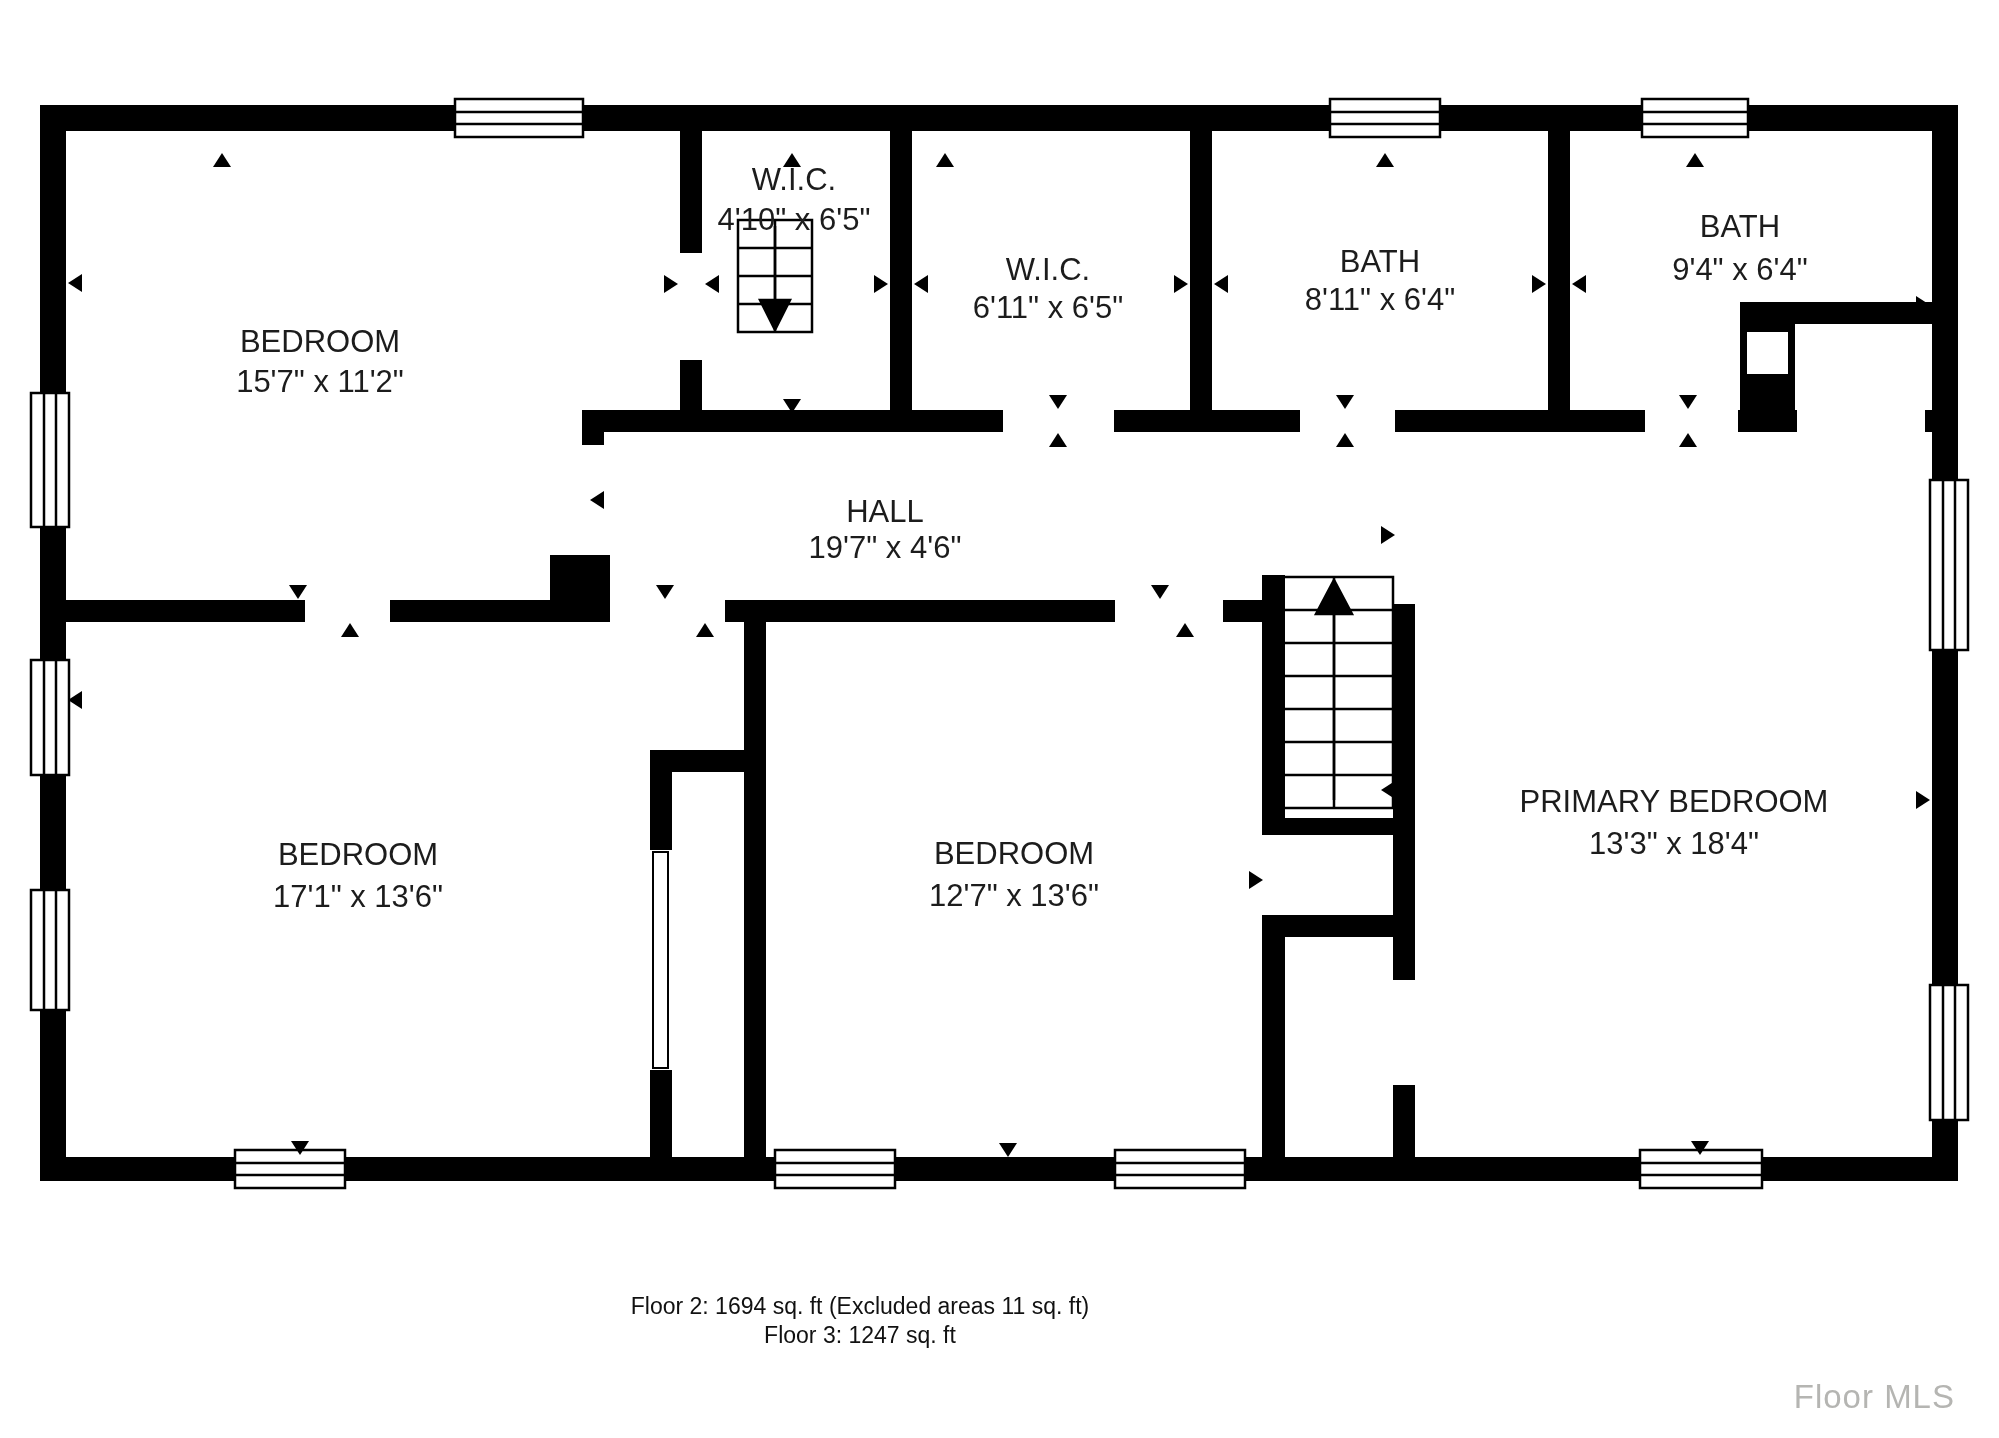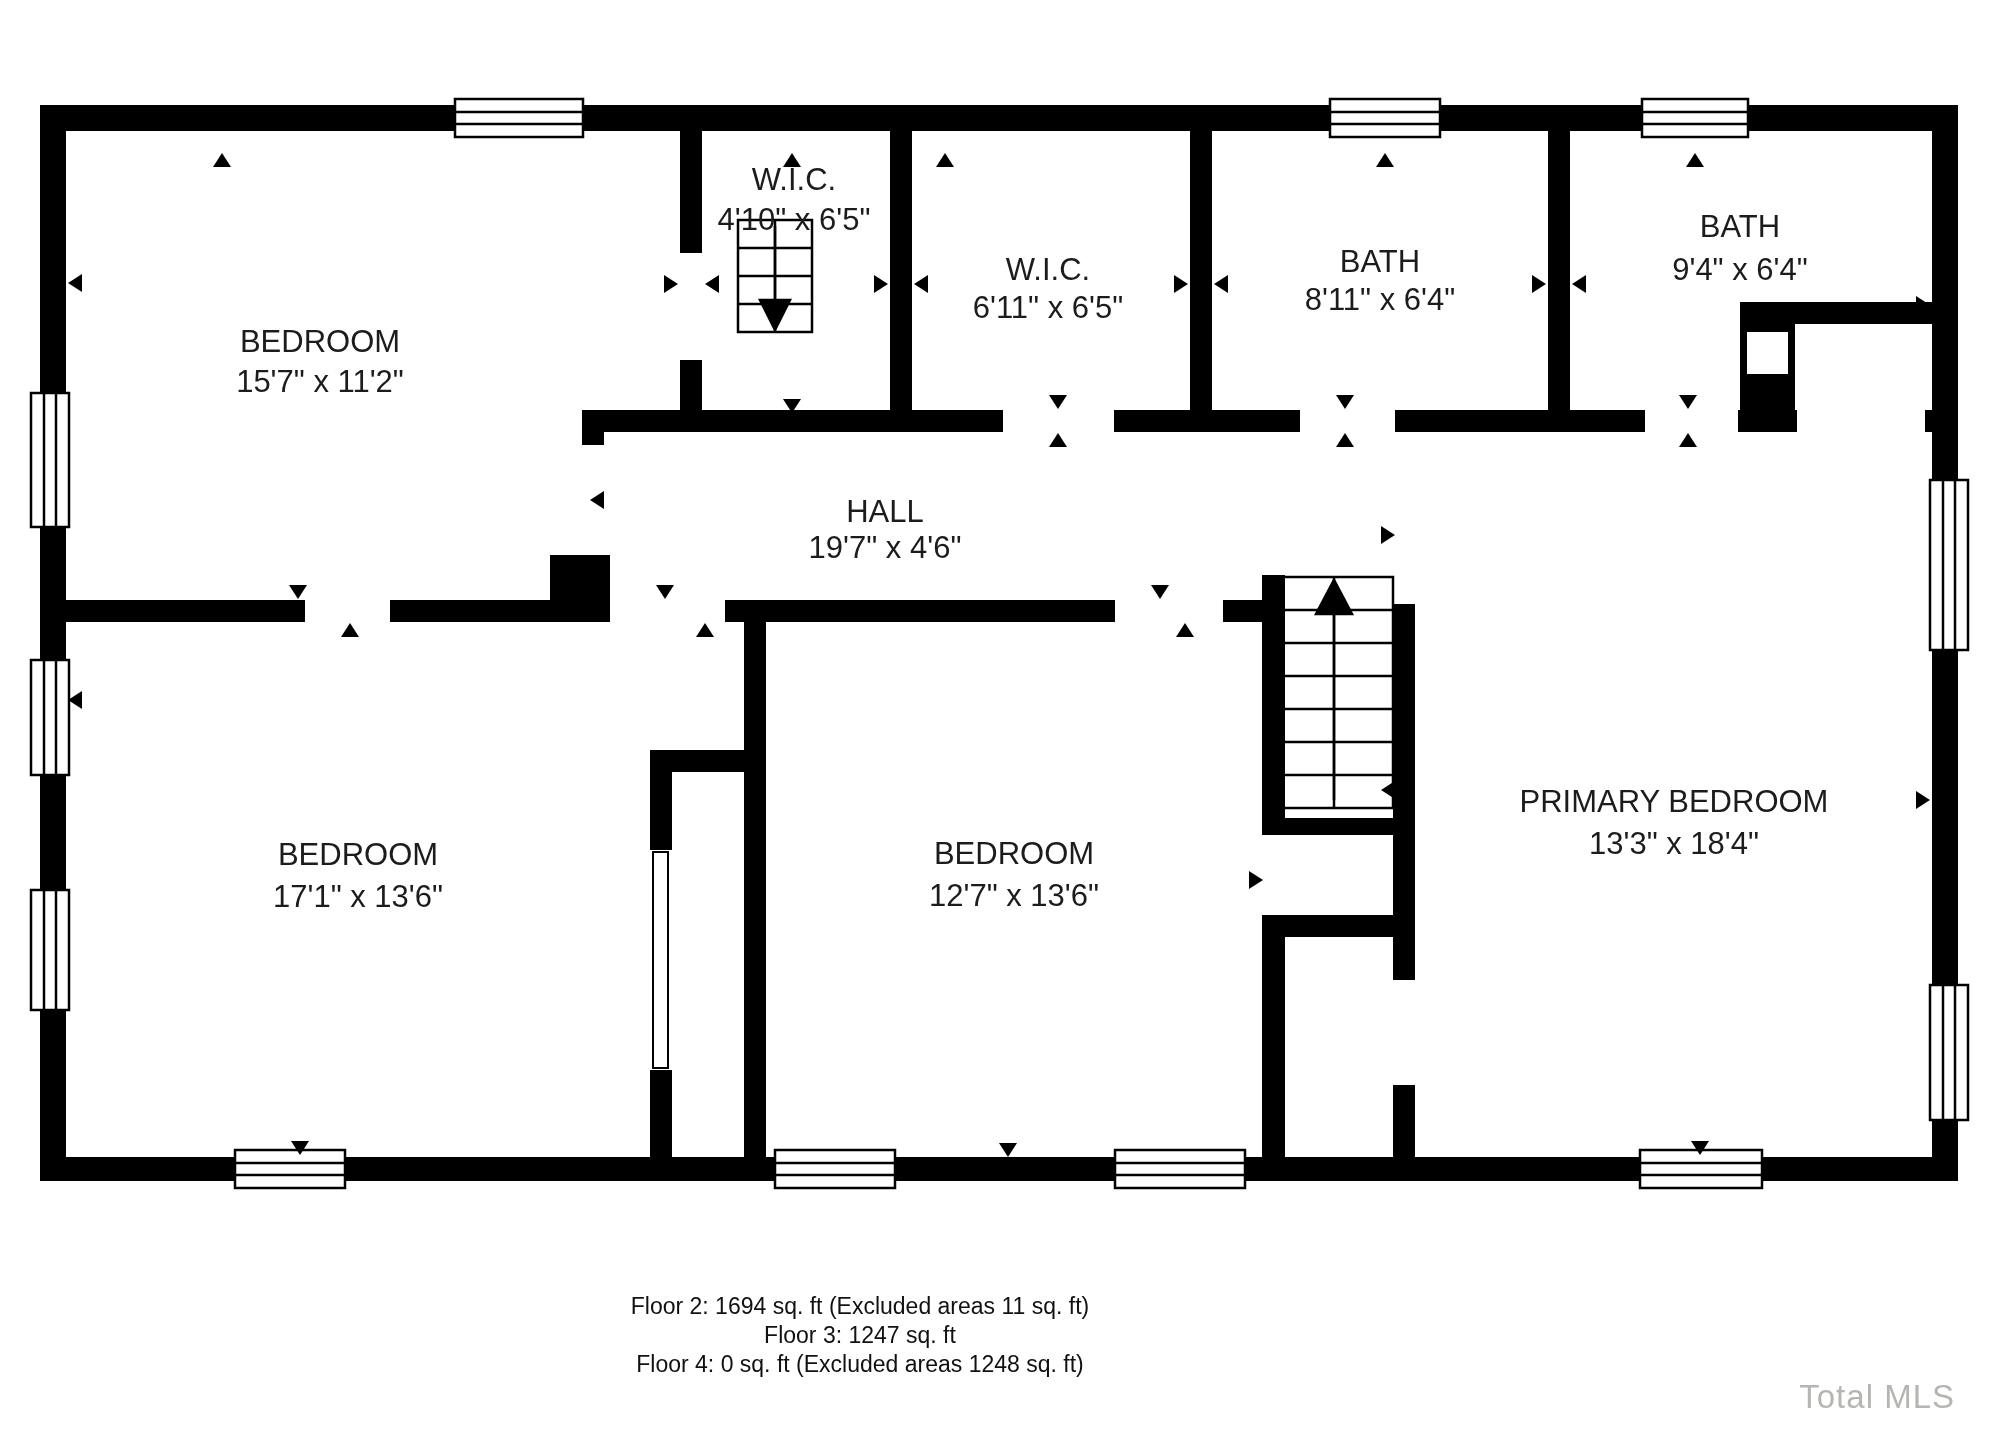--- a/index.html
+++ b/index.html
@@ -228,18 +228,17 @@
     <text x="1014" y="906">12'7" x 13'6"</text>
 
     <text x="1674" y="812">PRIMARY BEDROOM</text>
     <text x="1674" y="854">13'3" x 18'4"</text>
   </g>
 </svg>
 
 <div class="footer">
   <div>Floor 2: 1694 sq. ft (Excluded areas 11 sq. ft)</div>
   <div>Floor 3: 1247 sq. ft</div>
-  <div>Floor 4: 0 sq. ft (Excluded areas 1248 sq. ft)</div>
 </div>
 
-<div class="watermark">Total MLS</div>
+<div class="watermark">Floor MLS</div>
 
 </div>
 
 </body></html>

